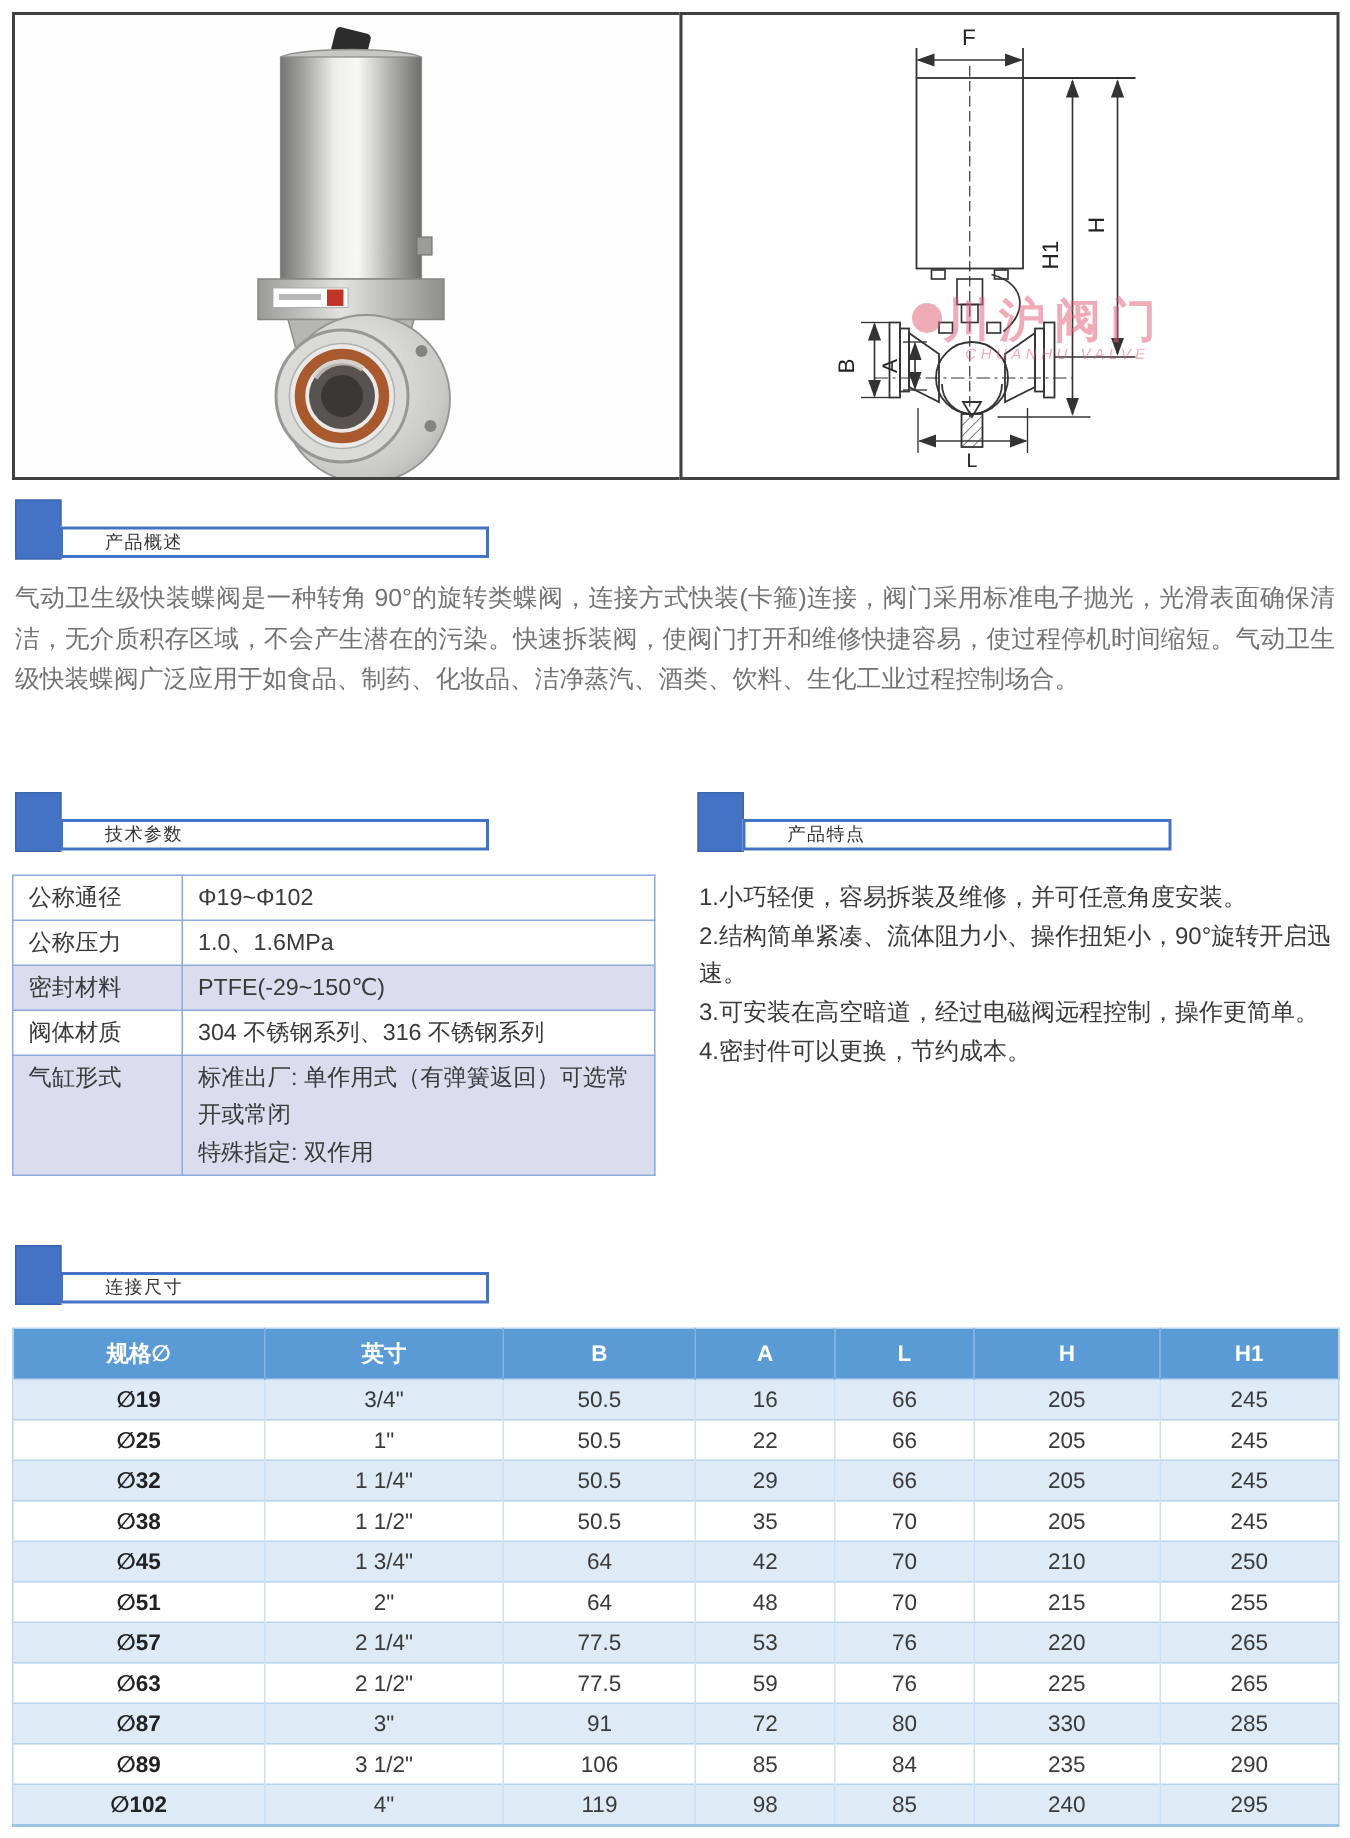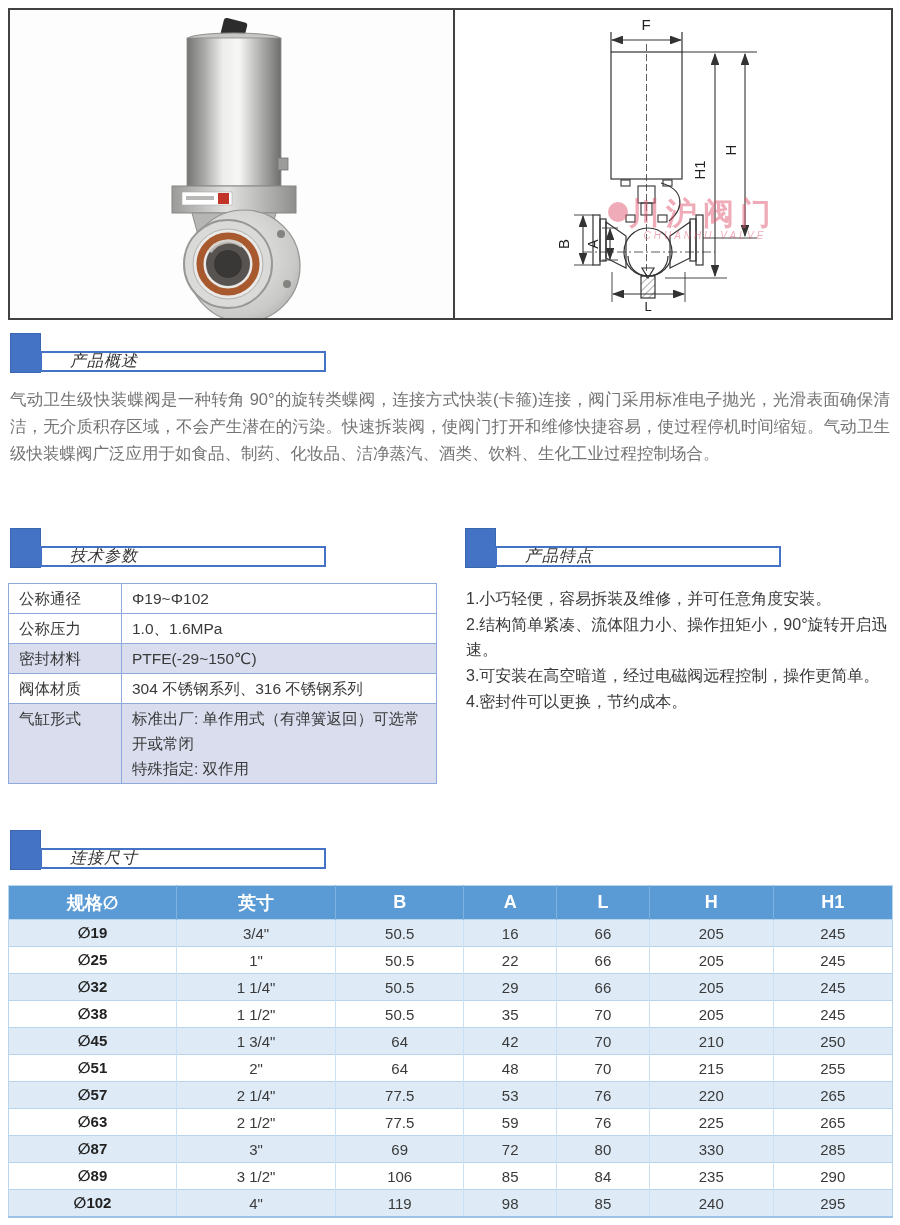--- a/index.html
+++ b/index.html
@@ -5,38 +5,38 @@
   html,body{margin:0;padding:0;background:#fff;}
   .page{position:relative;width:900px;height:1225px;background:#fff;overflow:hidden;
         font-family:"Liberation Sans","DejaVu Sans",sans-serif;color:#3a3a3a;}
   .img-box{position:absolute;top:8px;height:312px;border:2px solid #414141;box-sizing:border-box;background:#fff;}
   .photo-box{left:8px;width:447px;}
   .draw-box{left:453px;width:440px;}
   
   .sec-header{position:absolute;display:flex;height:40px;}
   .sec-sq{width:31px;background:#4472C4;border:1px solid #3b66b0;box-sizing:border-box;}
   .sec-box{margin-left:-1px;margin-top:18px;margin-bottom:1px;width:254px;border:2px solid #4472C4;
-           background:#fff;display:flex;align-items:center;padding-left:28px;font-size:16px;color:#333;
-           letter-spacing:1px;font-style:italic;}
+           background:#fff;display:flex;align-items:center;padding-left:28px;font-size:12px;color:#333;
+           letter-spacing:1px;}
   .overview-text{position:absolute;left:10px;top:386px;width:880px;font-size:16.5px;line-height:27px;
            text-align:justify;color:#737373;}
   
   .tech-table{position:absolute;left:8px;top:583px;width:429px;border-collapse:collapse;
            font-size:15.5px;table-layout:fixed;border-radius:24px;}
   .tech-table td{border:1.5px solid #8EAADB;padding:2px 10px;line-height:25px;vertical-align:top;}
   .tech-table td.plabel{width:92px;}
   .tech-table td.pvalue{white-space:pre-line;}
   .tech-table tr.alt{background:#D9DDEE;}
   
   .features-list{position:absolute;left:466px;top:586px;width:428px;font-size:16px;line-height:25px;color:#3a3a3a;}
   .feature-item{margin:0 0 1px 0;}
   
   .dims-table{position:absolute;left:8px;top:885px;width:885px;border-collapse:collapse;text-align:center;
            font-size:15px;table-layout:fixed;border:1px solid #B9D5EE;border-bottom:2px solid #9DC3E6;}
-  .dims-table th{background:#5B9BD5;color:#fff;font-weight:bold;height:31px;font-size:18px;}
+  .dims-table th{background:#5B9BD5;color:#fff;font-weight:bold;height:31px;font-size:15px;}
   .dims-table th + th{border-left:1px solid #7FB2E0;}
   .dims-table td{height:26px;padding:0;border-top:1px solid #B9D5EE;color:#3a3a3a;}
   .dims-table td + td{border-left:1px solid #CCE0F4;}
   .dims-table tr.alt td{background:#DEEAF6;}
   .dims-table td.spec{font-weight:bold;color:#222;}
   svg text{font-family:"Liberation Sans","DejaVu Sans",sans-serif;}
 </style>
 </head>
 <body>
 
@@ -317,21 +317,21 @@
           <td>2 1/2"</td>
           <td>77.5</td>
           <td>59</td>
           <td>76</td>
           <td>225</td>
           <td>265</td>
         </tr>
         <tr class="alt">
           <td class="spec">∅87</td>
           <td>3"</td>
-          <td>69</td>
+          <td>91</td>
           <td>72</td>
           <td>80</td>
           <td>330</td>
           <td>285</td>
         </tr>
         <tr>
           <td class="spec">∅89</td>
           <td>3 1/2"</td>
           <td>106</td>
           <td>85</td>

